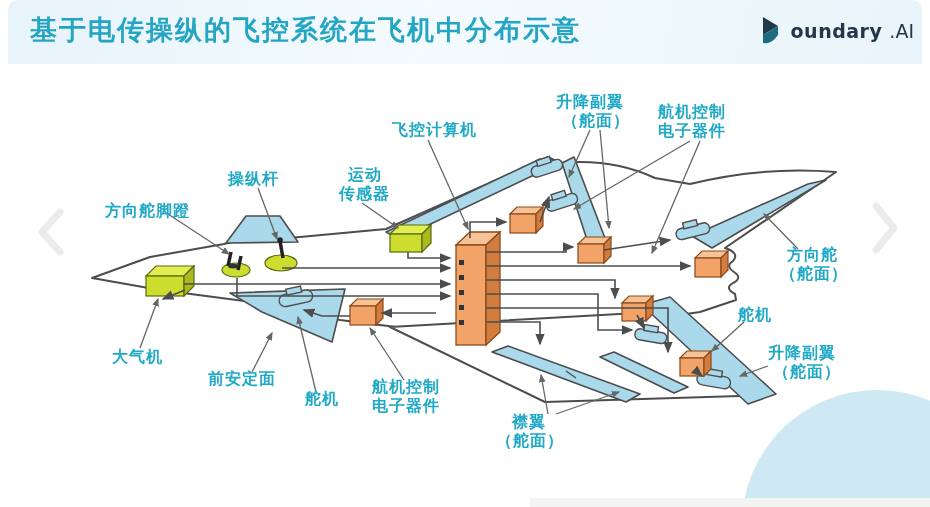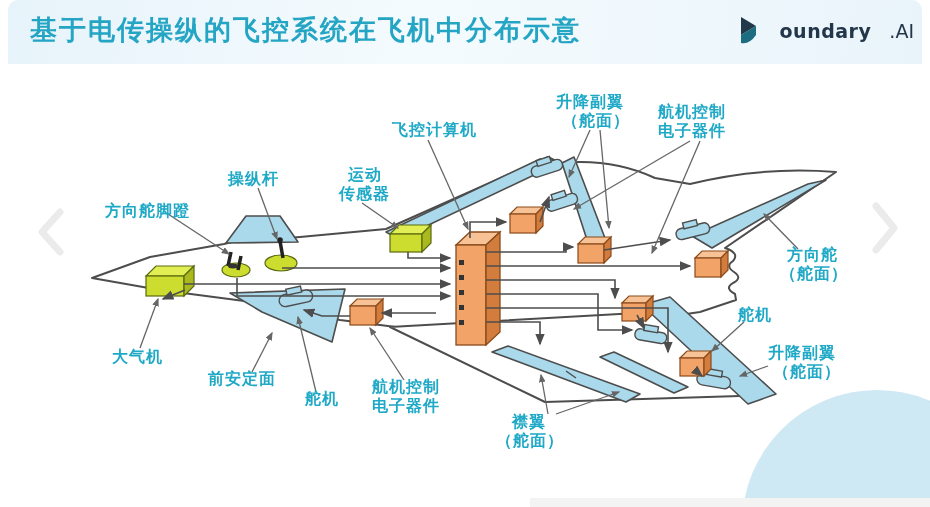--- a/index.html
+++ b/index.html
@@ -4,21 +4,21 @@
 <style>
   html,body{margin:0;padding:0;background:#ffffff;}
   body{width:930px;height:507px;position:relative;overflow:hidden;
        font-family:"DejaVu Sans","Liberation Sans",sans-serif;}
   .slide{position:absolute;inset:0;background:#ffffff;text-align:center;}
   .header-band{position:absolute;left:8px;top:0;width:914px;height:64px;
        border-radius:10px 10px 0 0;
        background:linear-gradient(100deg,#e7f3fa 0%,#f4fbfe 45%,#e9f4fa 100%);}
   .page-title{position:absolute;left:30px;top:12px;font-size:27px;font-weight:bold;
        color:#25a5c4;letter-spacing:2px;white-space:nowrap;}
-  .logo{position:absolute;right:16px;top:16px;display:flex;align-items:center;gap:18px;}
+  .logo{position:absolute;right:16px;top:16px;display:flex;align-items:center;gap:7px;}
   .logo-text{font-size:19px;font-weight:bold;color:#23364a;letter-spacing:0.5px;}
   .logo-suffix{font-size:19px;font-weight:normal;color:#23364a;}
   .decor-circle{position:absolute;left:742px;top:390px;width:270px;height:270px;
        border-radius:50%;background:#cfe9f4;}
   .bottom-bar{position:absolute;left:530px;bottom:0;width:400px;height:9px;background:#f3f3f3;}
   .chevron{position:absolute;cursor:pointer;}
   .diagram-svg{position:absolute;left:0;top:0;}
   .lbl{font-size:16px;font-weight:bold;fill:#1fa9c6;letter-spacing:1px;}
   .outline{fill:#ffffff;stroke:#4d4d4d;stroke-width:2;stroke-linejoin:round;}
   .surf{fill:#a9d9ea;stroke:#4d4d4d;stroke-width:1.6;stroke-linejoin:round;}

